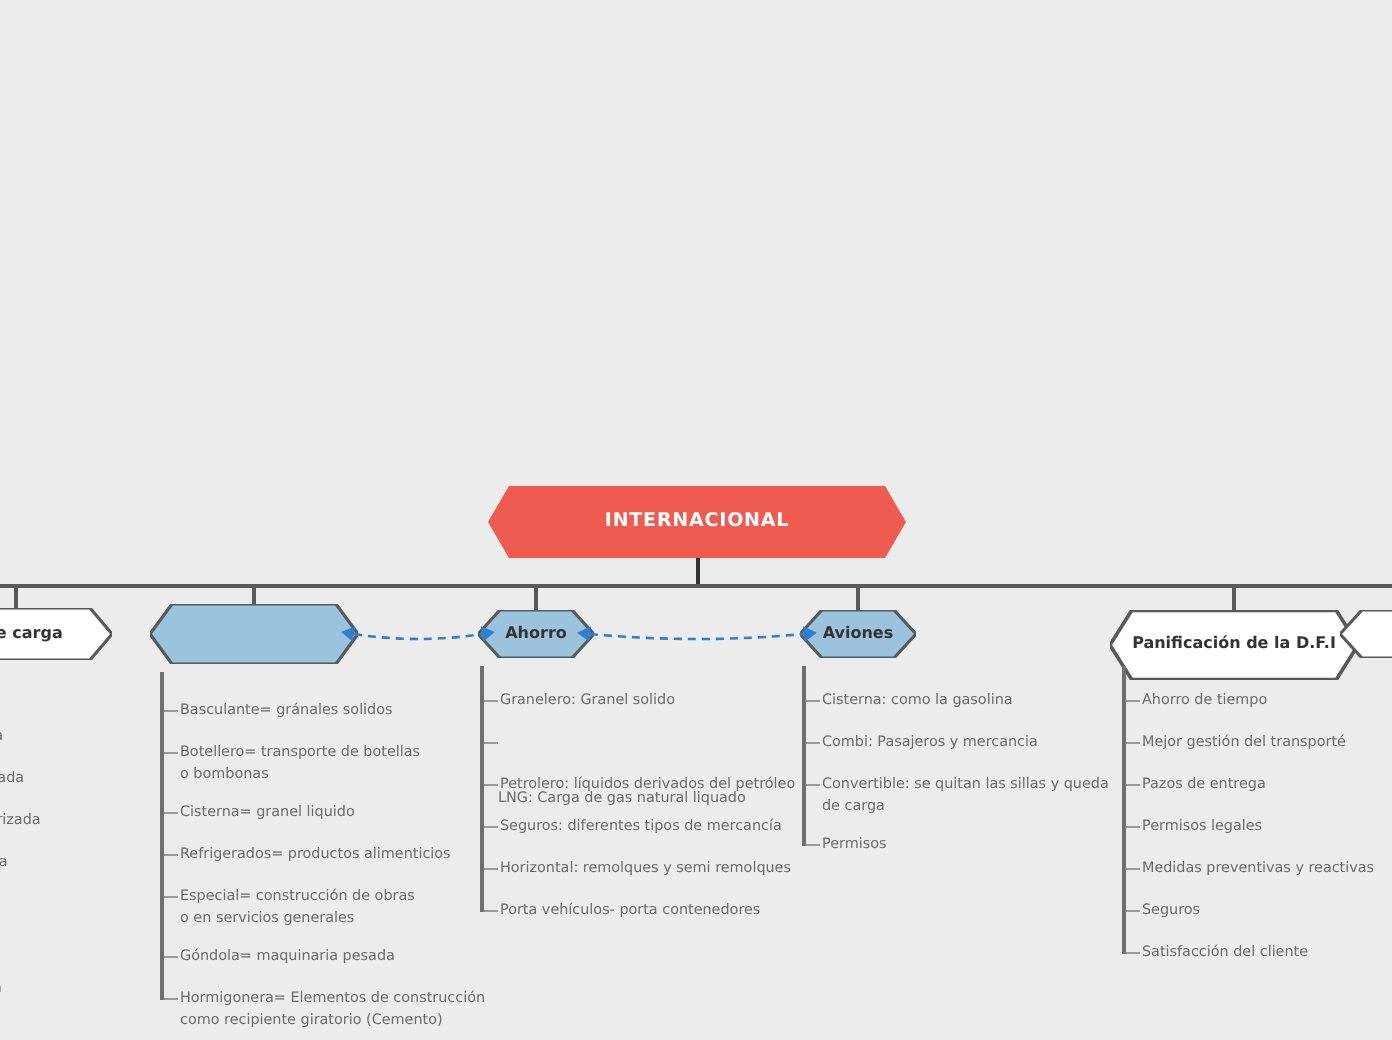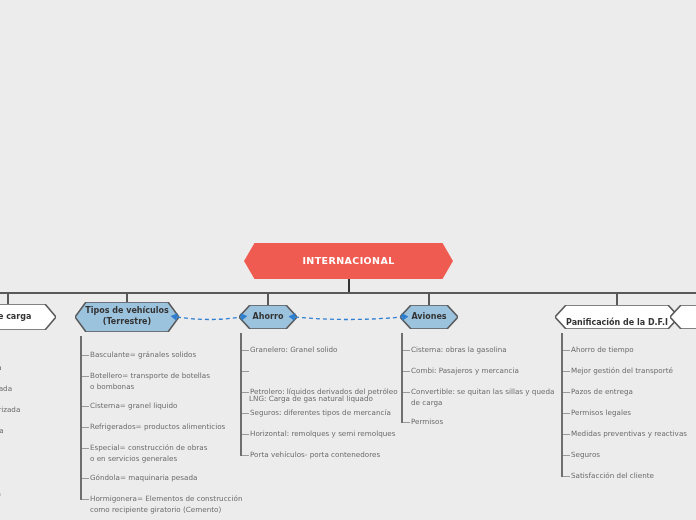--- a/index.html
+++ b/index.html
@@ -130,24 +130,20 @@
     <div class="leaf" style="left: -32px; top: 384px;">Consolidada</div>
     <div class="leaf" style="left: -32px; top: 405px;">Contenerizada</div>
     <div class="leaf" style="left: -32px; top: 426px;">embalada</div>
     <div class="leaf" style="left: -32px; top: 489px;">peligrosa</div>
     <div class="bus-v" style="left: 126px; top: 292px; height: 10px; background: rgb(89, 89, 89);"></div>
     <div class="branch-node" style="left: 75px; top: 302px; width: 104px; height: 30px;">
       <div class="hexwrap">
         <svg viewBox="0 0 104 30" preserveAspectRatio="none">
           <polygon points="0,15 11,0 93,0 104,15 93,30 11,30" fill="#9cc3de" stroke="#595959" stroke-width="1.6" stroke-linejoin="miter"></polygon>
         </svg>
-      </div>
-      <div class="branch-label">
-        <span style="display: block;">Tipos de vehículos</span>
-        <span style="display: block;">(Terrestre)</span>
       </div>
     </div>
     <div class="spine" style="left: 80px; top: 336px; height: 164px;"></div>
     <div class="tick" style="left: 82px; top: 355px;"></div>
     <div class="leaf" style="left: 90px; top: 350px;">Basculante= gránales solidos</div>
     <div class="tick" style="left: 82px; top: 376px;"></div>
     <div class="leaf" style="left: 90px; top: 371px;">Botellero= transporte de botellas
 o bombonas</div>
     <div class="tick" style="left: 82px; top: 406px;"></div>
     <div class="leaf" style="left: 90px; top: 401px;">Cisterna= granel liquido</div>
@@ -187,30 +183,30 @@
     <div class="branch-node" style="left: 400px; top: 305px; width: 58px; height: 24px;">
       <div class="hexwrap">
         <svg viewBox="0 0 58 24" preserveAspectRatio="none">
           <polygon points="0,12 11,0 47,0 58,12 47,24 11,24" fill="#9cc3de" stroke="#595959" stroke-width="1.6" stroke-linejoin="miter"></polygon>
         </svg>
       </div>
       <div class="branch-label">Aviones</div>
     </div>
     <div class="spine" style="left: 401px; top: 333px; height: 90px;"></div>
     <div class="tick" style="left: 403px; top: 350px;"></div>
-    <div class="leaf" style="left: 411px; top: 345px;">Cisterna: obras la gasolina</div>
+    <div class="leaf" style="left: 411px; top: 345px;">Cisterna: como la gasolina</div>
     <div class="tick" style="left: 403px; top: 371px;"></div>
     <div class="leaf" style="left: 411px; top: 366px;">Combi: Pasajeros y mercancia</div>
     <div class="tick" style="left: 403px; top: 392px;"></div>
     <div class="leaf" style="left: 411px; top: 387px;">Convertible: se quitan las sillas y queda
 de carga</div>
     <div class="tick" style="left: 403px; top: 422px;"></div>
     <div class="leaf" style="left: 411px; top: 417px;">Permisos</div>
     <div class="bus-v" style="left: 616px; top: 292px; height: 13px; background: rgb(89, 89, 89);"></div>
-    <div class="branch-node" style="left: 555px; top: 305px; width: 124px; height: 24px; align-items: flex-end;">
+    <div class="branch-node" style="left: 555px; top: 305px; width: 124px; height: 35px;">
       <div class="hexwrap">
         <svg viewBox="0 0 124 24" preserveAspectRatio="none">
           <polygon points="0,12 11,0 113,0 124,12 113,24 11,24" fill="#ffffff" stroke="#595959" stroke-width="1.6" stroke-linejoin="miter"></polygon>
         </svg>
       </div>
       <div class="branch-label">Panificación de la D.F.I</div>
     </div>
     <div class="spine" style="left: 561px; top: 333px; height: 144px;"></div>
     <div class="tick" style="left: 563px; top: 350px;"></div>
     <div class="leaf" style="left: 571px; top: 345px;">Ahorro de tiempo</div>

